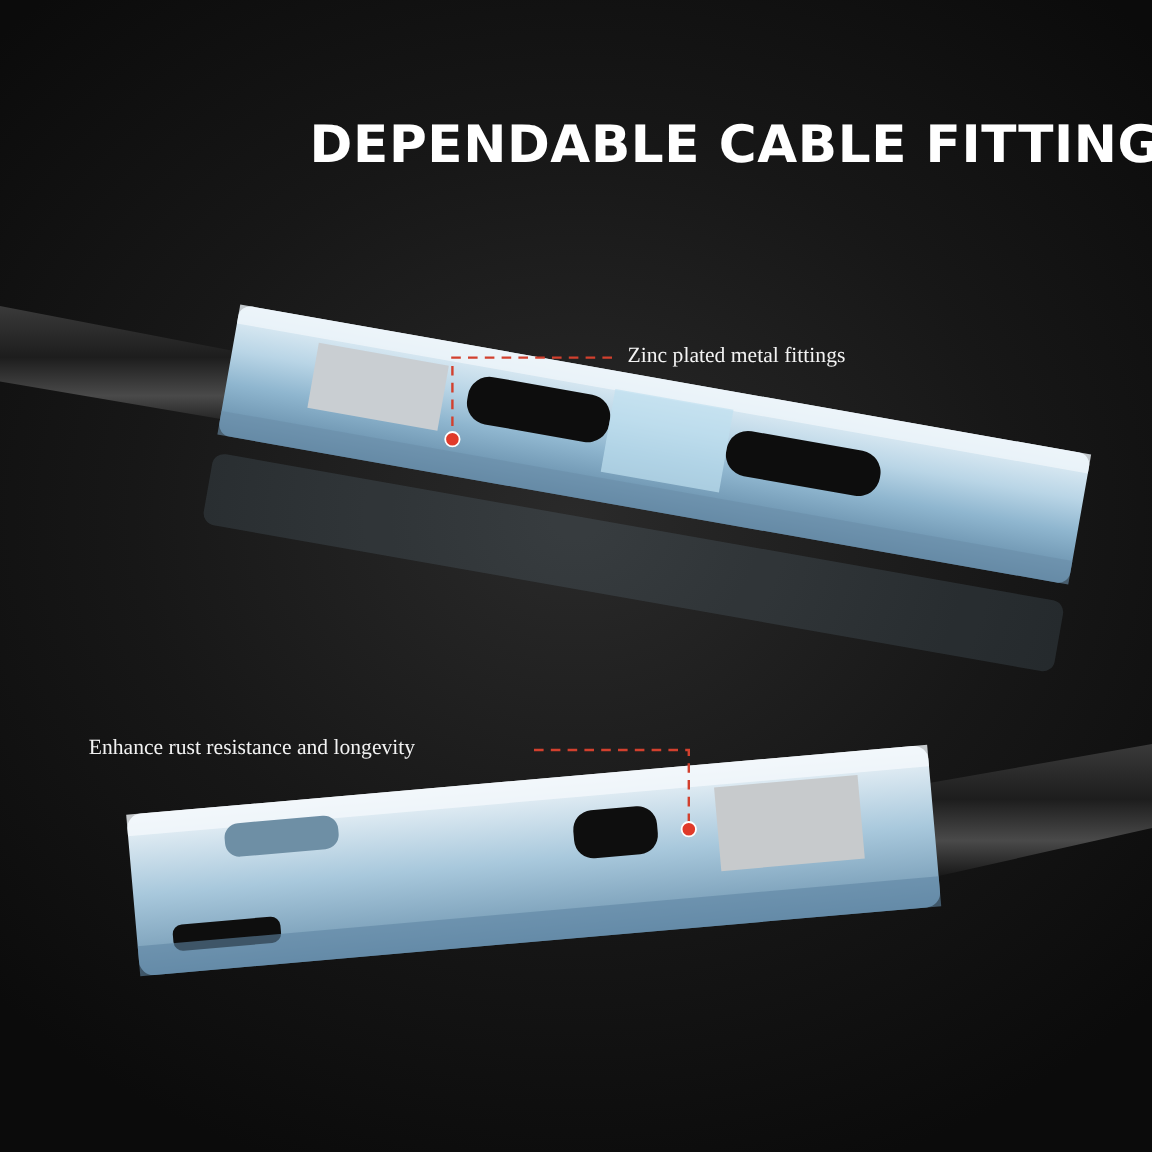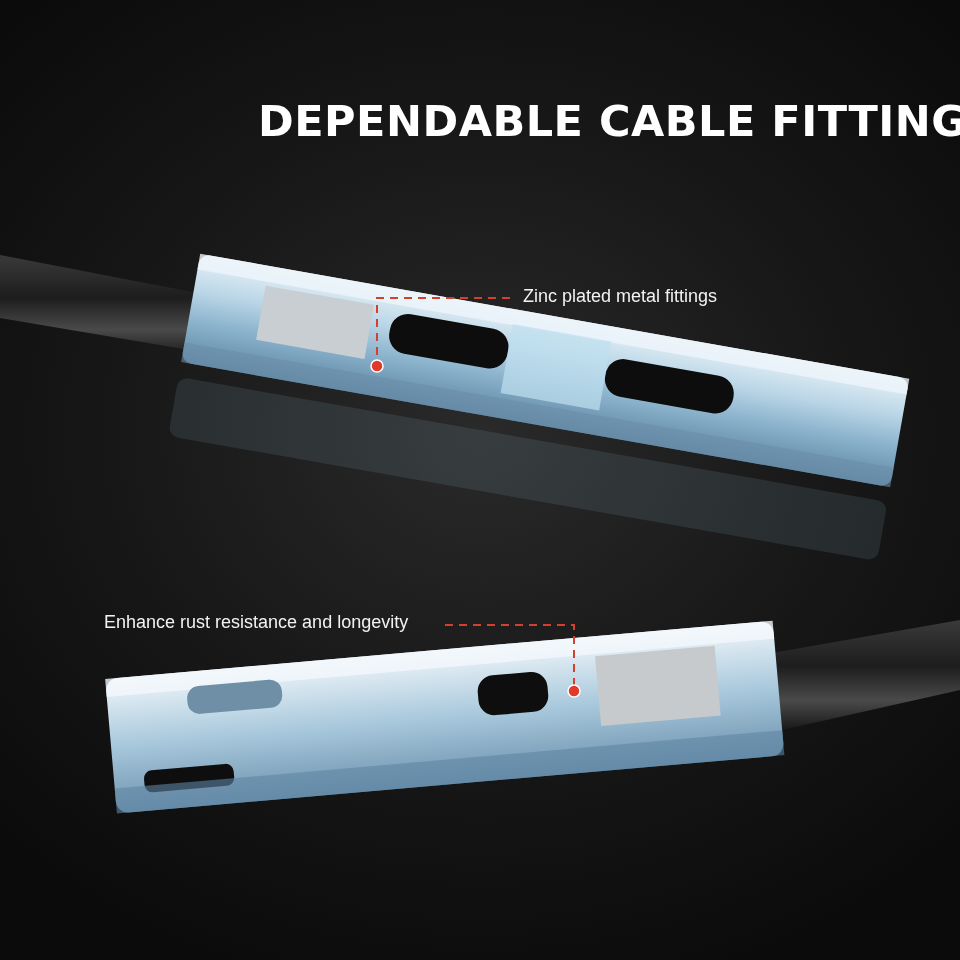--- a/index.html
+++ b/index.html
@@ -9,24 +9,24 @@
       font-family: "DejaVu Sans", "Liberation Sans", sans-serif;
     }
     .title {
       position: absolute; left: 258px; top: 96px;
       color: #ffffff; font-weight: bold; font-size: 43px; letter-spacing: 0.5px;
       white-space: nowrap;
     }
     .scene { position: absolute; left: 0; top: 0; width: 960px; height: 960px; }
     .callout-text {
       position: absolute; color: #f2f2f2; font-size: 18px; white-space: nowrap;
-      font-family: Liberation Sans, sans-serif;
+      font-family: Liberation Serif, serif;
     }
     .callout-1 { left: 523px; top: 286px; }
-    .callout-2 { left: 104px; top: 612px; }
+    .callout-2 { left: 74px; top: 612px; }
   </style>
 </head>
 <body>
 
 <div class="title">DEPENDABLE CABLE FITTINGS</div>
 
 <svg class="scene" viewBox="0 0 960 960">
   <defs>
     <linearGradient id="metal" x1="0" y1="0" x2="0" y2="1">
       <stop offset="0" stop-color="#e8f2f8"></stop>

